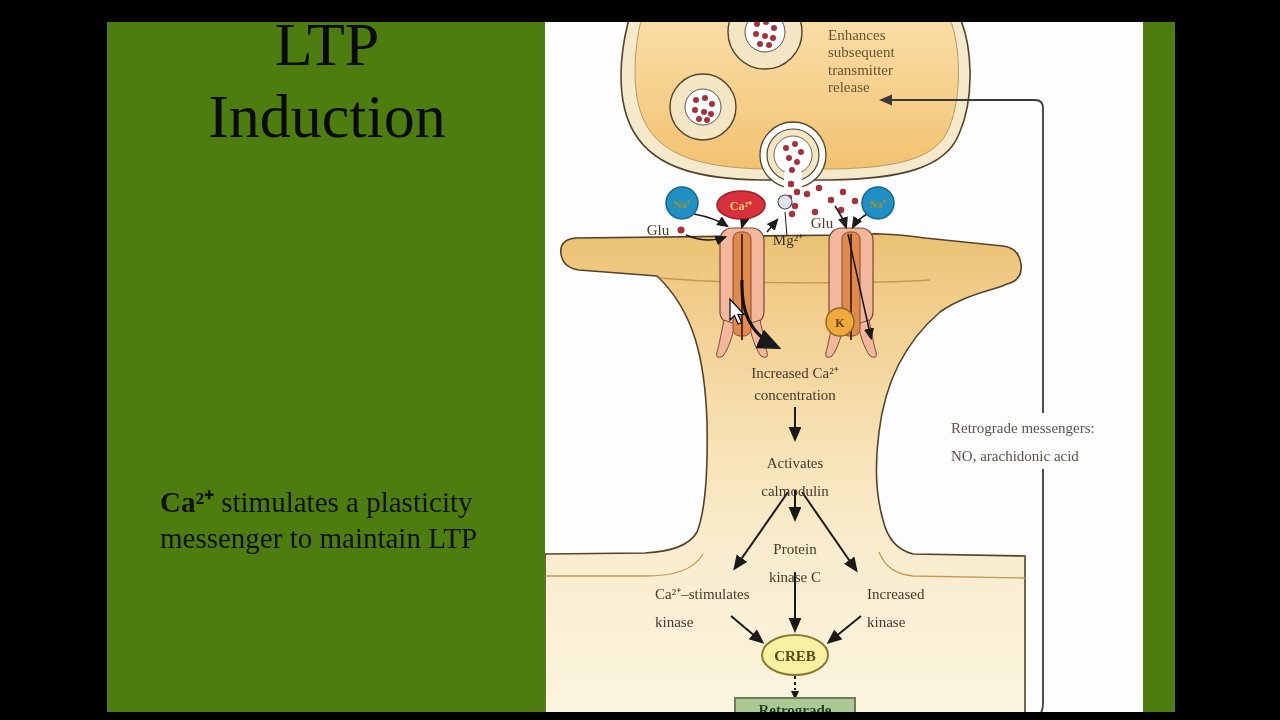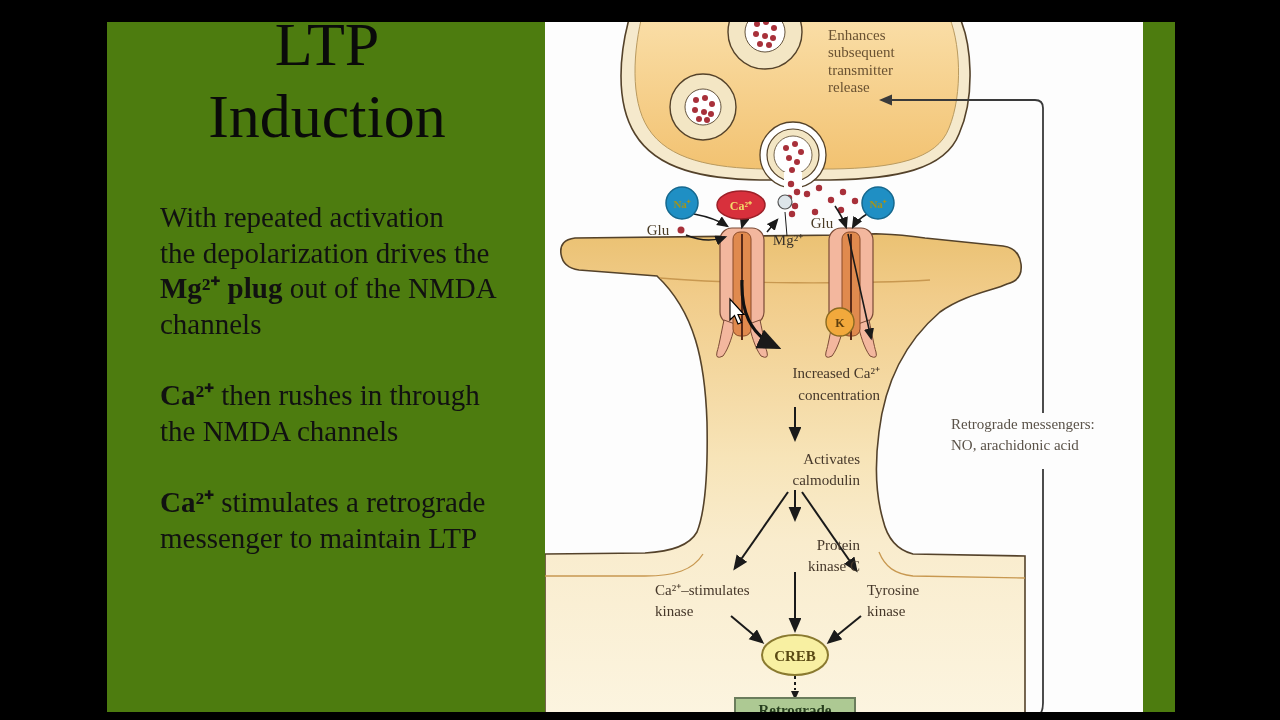--- a/index.html
+++ b/index.html
@@ -8,22 +8,22 @@
   .bar{position:absolute;background:#000;z-index:50;}
   #slide{position:absolute;left:107px;top:22px;width:1158px;height:706px;background:#4d7c0f;}
   #title{position:absolute;left:0px;top:-14px;width:440px;text-align:center;
          font-size:62px;line-height:72px;color:#0a0a0a;white-space:pre-line;}
   .para{position:absolute;left:53px;width:420px;font-size:29px;line-height:35.6px;
         color:#111;white-space:pre-wrap;}
   .para .b{font-weight:bold;}
   #p0{top:178px;} #p1{top:356px;} #p2{top:463px;} #p3{top:570px;}
   #panel{position:absolute;left:438px;top:0px;width:598px;height:706px;background:#fdfdfd;overflow:hidden;}
   #panel svg{position:absolute;left:0;top:0;}
-  .dlab{position:absolute;font-size:15px;line-height:21px;color:#46382a;white-space:pre-line;}
-  .ctr{text-align:right;}
+  .dlab{position:absolute;font-size:15px;line-height:28px;color:#46382a;white-space:pre-line;}
+  .ctr{text-align:center;}
   #lab-enhances{left:276px;top:5px;line-height:17.4px;color:#6a5232;width:130px;margin-left:7px;}
   #lab-increased{left:165px;top:341px;width:170px;line-height:21.5px;}
   #lab-activates{left:185px;top:427px;width:130px;}
   #lab-pkc{left:185px;top:513px;width:130px;}
   #lab-camk{left:110px;top:558px;width:170px;}
   #lab-tyk{left:322px;top:558px;width:120px;}
   #lab-retromsg{left:406px;top:392px;width:170px;color:#5a5248;}
   #box-retro{position:absolute;left:189px;top:675px;width:122px;height:44px;
              background:#adc993;border:2px solid #6b7d5c;box-sizing:border-box;
              text-align:center;font-weight:bold;font-size:15px;line-height:18.5px;
@@ -32,27 +32,21 @@
 </head>
 <body>
 
 <div id="stage">
 
   <div id="slide">
 
     <div id="title">LTP
 Induction</div>
 
-    <div id="p0" class="para"><span>With repeated activation
-the depolarization drives the
-</span><span class="b">Mg²⁺ plug</span><span> out of the NMDA
-channels</span></div>
-    <div id="p1" class="para"><span class="b">Ca²⁺</span><span> then rushes in through
-the NMDA channels</span></div>
-    <div id="p2" class="para"><span class="b">Ca²⁺</span><span> stimulates a retrograde
+    <div id="p2" class="para"><span class="b">Ca²⁺</span><span> stimulates a plasticity
 messenger to maintain LTP</span></div>
 
     <div id="panel">
       <svg width="598" height="706" viewBox="0 0 598 706">
         <defs>
           <linearGradient id="gTerm" x1="0" y1="0" x2="0" y2="1">
             <stop offset="0" stop-color="#fadfa9"></stop>
               <stop offset="1" stop-color="#f2c271"></stop>
           </linearGradient>
           <linearGradient id="gPost" gradientUnits="userSpaceOnUse" x1="0" y1="215" x2="0" y2="706">
@@ -229,21 +223,21 @@
 transmitter
 release</div>
       <div id="lab-increased" class="dlab ctr">Increased Ca²⁺
 concentration</div>
       <div id="lab-activates" class="dlab ctr">Activates
 calmodulin</div>
       <div id="lab-pkc" class="dlab ctr">Protein
 kinase C</div>
       <div id="lab-camk" class="dlab">Ca²⁺–stimulates
 kinase</div>
-      <div id="lab-tyk" class="dlab">Tyrosine
+      <div id="lab-tyk" class="dlab">Increased
 kinase</div>
       <div id="lab-retromsg" class="dlab">Retrograde messengers:
 NO, arachidonic acid</div>
       <div id="box-retro">Retrograde
 signal</div>
     </div>
   </div>
 
   <div class="bar" style="left:0;top:0;width:107px;height:720px;"></div>
   <div class="bar" style="left:1175px;top:0;width:105px;height:720px;"></div>

